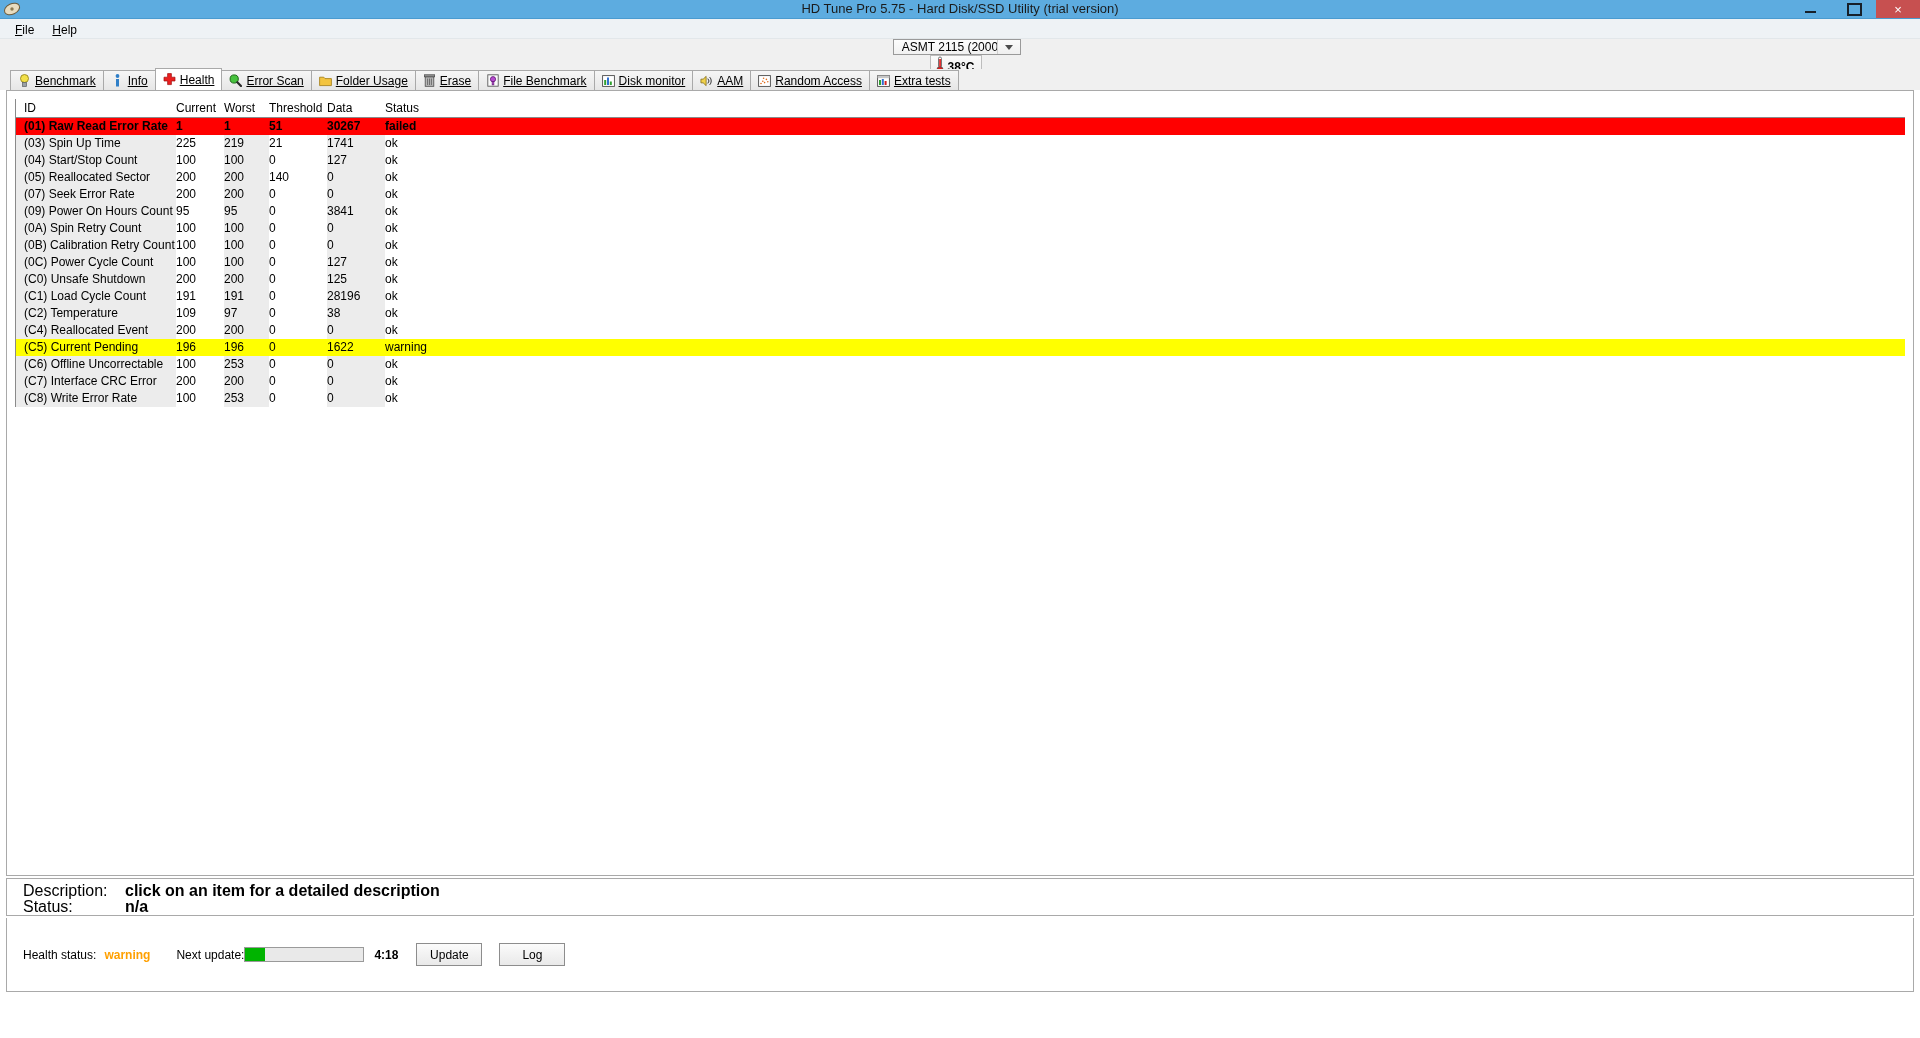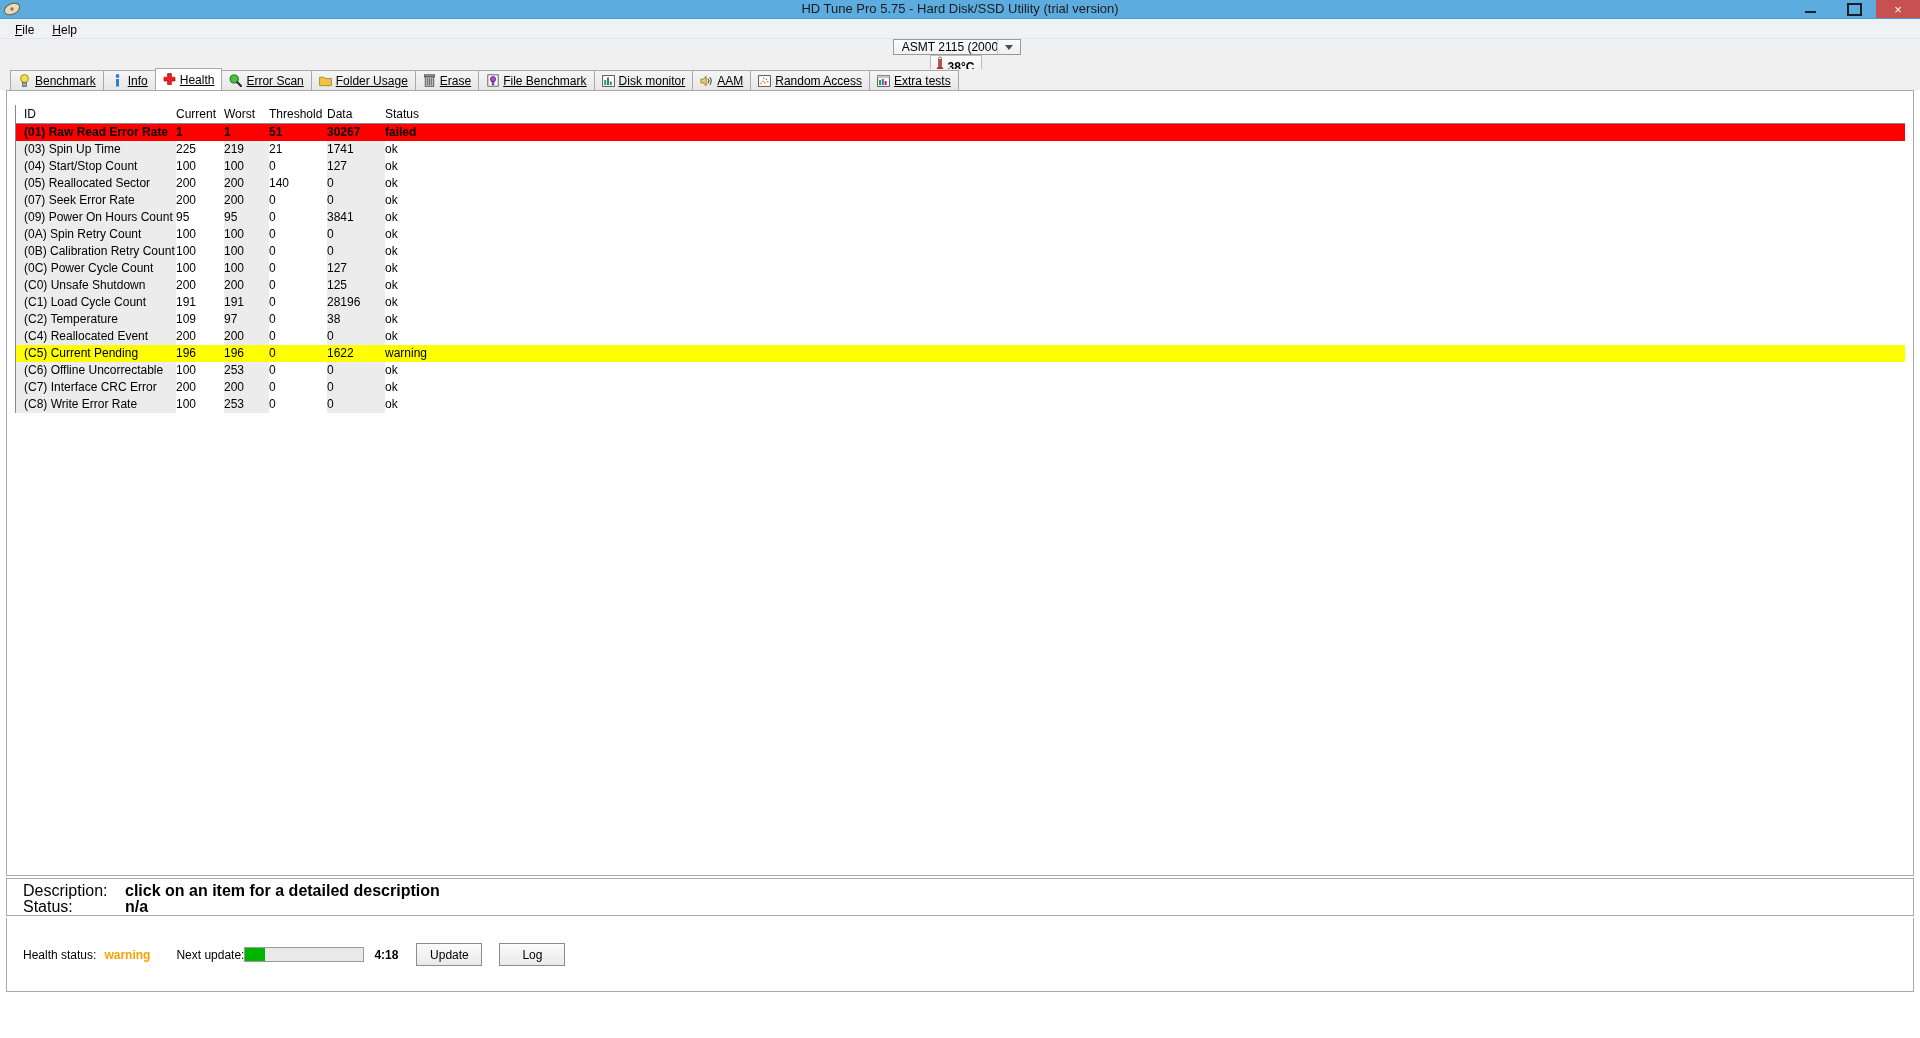--- a/index.html
+++ b/index.html
@@ -197,21 +197,21 @@
     border: 1px solid #a9a9a9;
     border-top: 1px solid #a9a9a9;
     background: #ffffff;
     height: 786px;
     position: relative;
     box-sizing: border-box;
     overflow: hidden;
   }
   .grid {
     position: absolute;
-    left: 8px; top: 14px; right: 8px;
+    left: 8px; top: 8px; right: 8px;
     border-left: 1px solid #8a8a8a;
   }
   .grid-row {
     display: flex;
     height: 17px;
     align-items: center;
     font-size: 12px;
     position: relative;
   }
   .grid-head {

